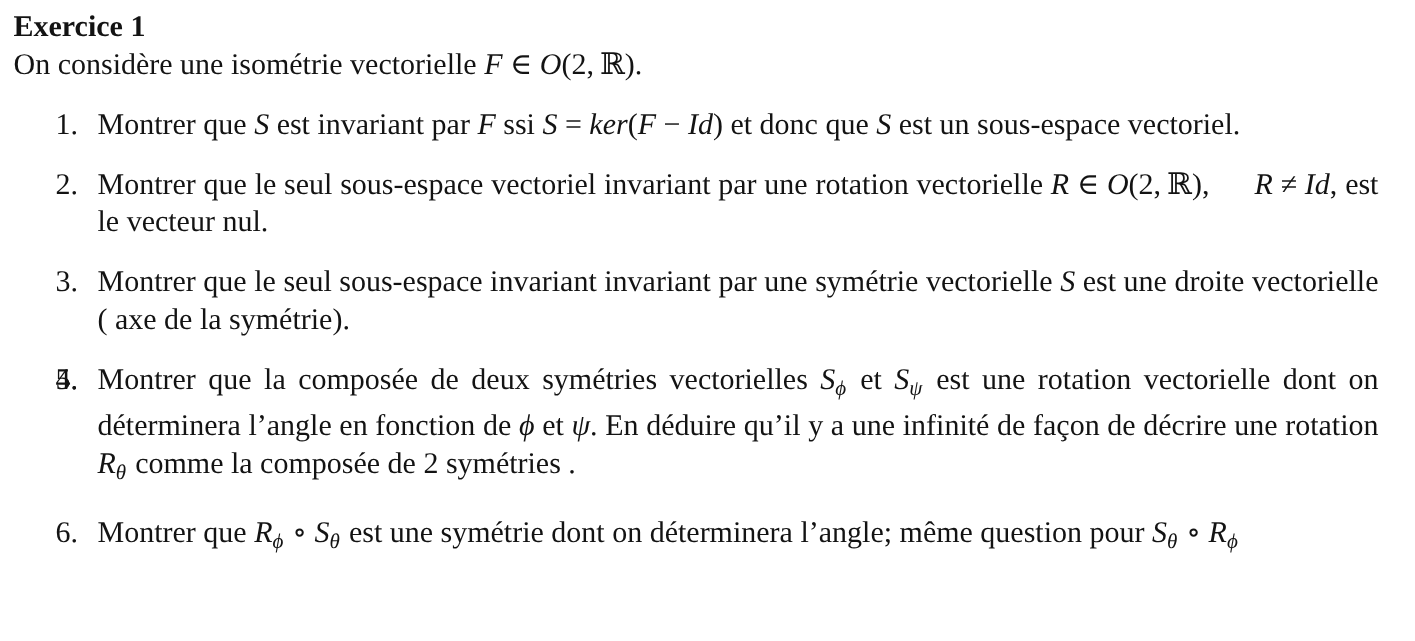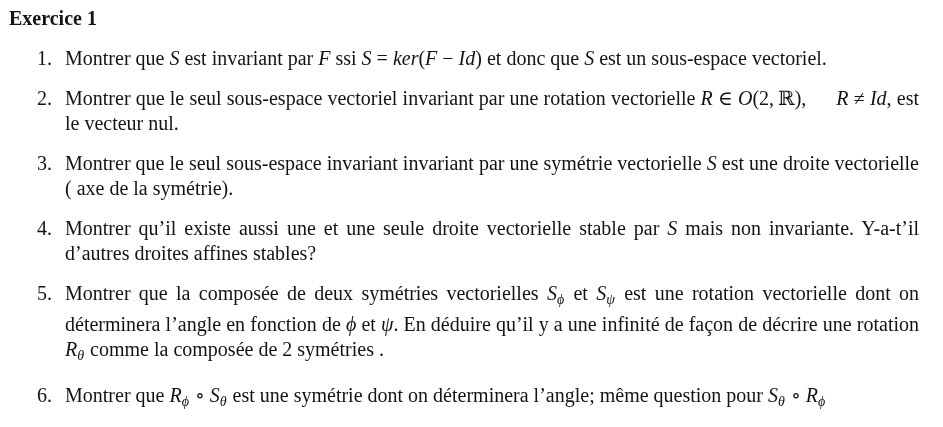--- a/index.html
+++ b/index.html
@@ -47,35 +47,36 @@
     font-size: 14px;
     vertical-align: -4px;
     padding-right: 1px;
   }
 </style>
 </head>
 <body>
 
 <div class="page">
   <div class="title">Exercice 1</div>
+  <div class="intro"><span class="seg-n">On considère une isométrie vectorielle </span><span class="seg-i">F</span><span class="seg-n"> ∈ </span><span class="seg-i">O</span><span class="seg-n">(2, ℝ).</span></div>
   <ol class="qlist">
   <li class="qitem">
     <span class="qnum">1.</span><span class="qtext"><span class="seg-n">Montrer que </span><span class="seg-i">S</span><span class="seg-n"> est invariant par </span><span class="seg-i">F</span><span class="seg-n"> ssi </span><span class="seg-i">S</span><span class="seg-n"> = </span><span class="seg-i">ker</span><span class="seg-n">(</span><span class="seg-i">F</span><span class="seg-n"> − </span><span class="seg-i">Id</span><span class="seg-n">) et donc que </span><span class="seg-i">S</span><span class="seg-n"> est un sous-espace vectoriel.</span></span>
   </li>
 
   <li class="qitem">
     <span class="qnum">2.</span><span class="qtext"><span class="seg-n">Montrer que le seul sous-espace vectoriel invariant par une rotation vectorielle </span><span class="seg-i">R</span><span class="seg-n"> ∈ </span><span class="seg-i">O</span><span class="seg-n">(2, ℝ),  </span><span class="seg-i">R</span><span class="seg-n"> ≠ </span><span class="seg-i">Id</span><span class="seg-n">, est le vecteur nul.</span></span>
   </li>
 
   <li class="qitem">
     <span class="qnum">3.</span><span class="qtext"><span class="seg-n">Montrer que le seul sous-espace invariant invariant par une symétrie vectorielle </span><span class="seg-i">S</span><span class="seg-n"> est une droite vectorielle ( axe de la symétrie).</span></span>
   </li>
 
   <li class="qitem">
-    <span class="qnum">4.</span><span class="qtext"><span class="seg-n">Montrer qu’il existe aussi une et une seule droite vectorielle stable par </span><span class="seg-i">S</span><span class="seg-n"> mais non invariante. Y-a-t’il d’autres droites affines stables?</span></span>
+    <span class="qnum">4.</span>
   </li>
 
   <li class="qitem">
     <span class="qnum">5.</span><span class="qtext"><span class="seg-n">Montrer que la composée de deux symétries vectorielles </span><span class="seg-i">S</span><span class="seg-sub">ϕ</span><span class="seg-n"> et </span><span class="seg-i">S</span><span class="seg-sub">ψ</span><span class="seg-n"> est une rotation vectorielle dont on déterminera l’angle en fonction de </span><span class="seg-i">ϕ</span><span class="seg-n"> et </span><span class="seg-i">ψ</span><span class="seg-n">. En déduire qu’il y a une infinité de façon de décrire une rotation </span><span class="seg-i">R</span><span class="seg-sub">θ</span><span class="seg-n"> comme la composée de 2 symétries .</span></span>
   </li>
 
   <li class="qitem">
     <span class="qnum">6.</span><span class="qtext"><span class="seg-n">Montrer que </span><span class="seg-i">R</span><span class="seg-sub">ϕ</span><span class="seg-n"> ∘ </span><span class="seg-i">S</span><span class="seg-sub">θ</span><span class="seg-n"> est une symétrie dont on déterminera l’angle; même question pour </span><span class="seg-i">S</span><span class="seg-sub">θ</span><span class="seg-n"> ∘ </span><span class="seg-i">R</span><span class="seg-sub">ϕ</span></span>
   </li>
 </ol>

